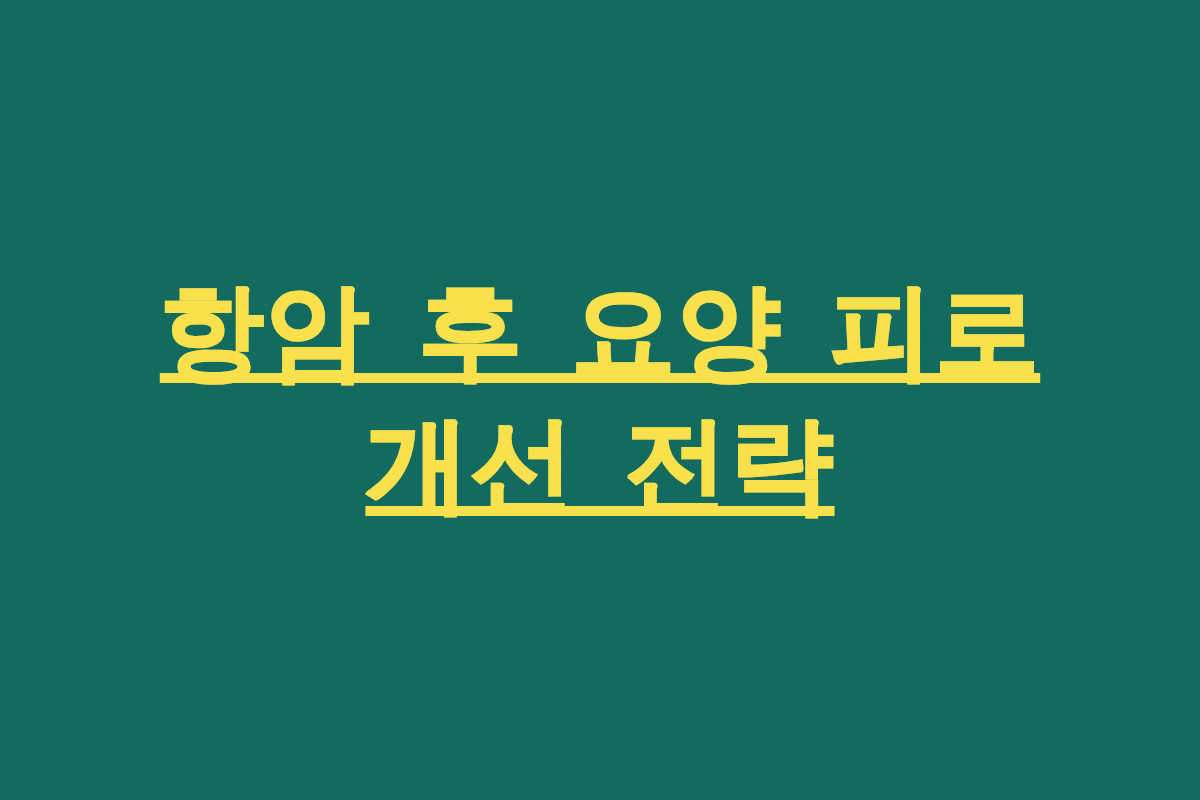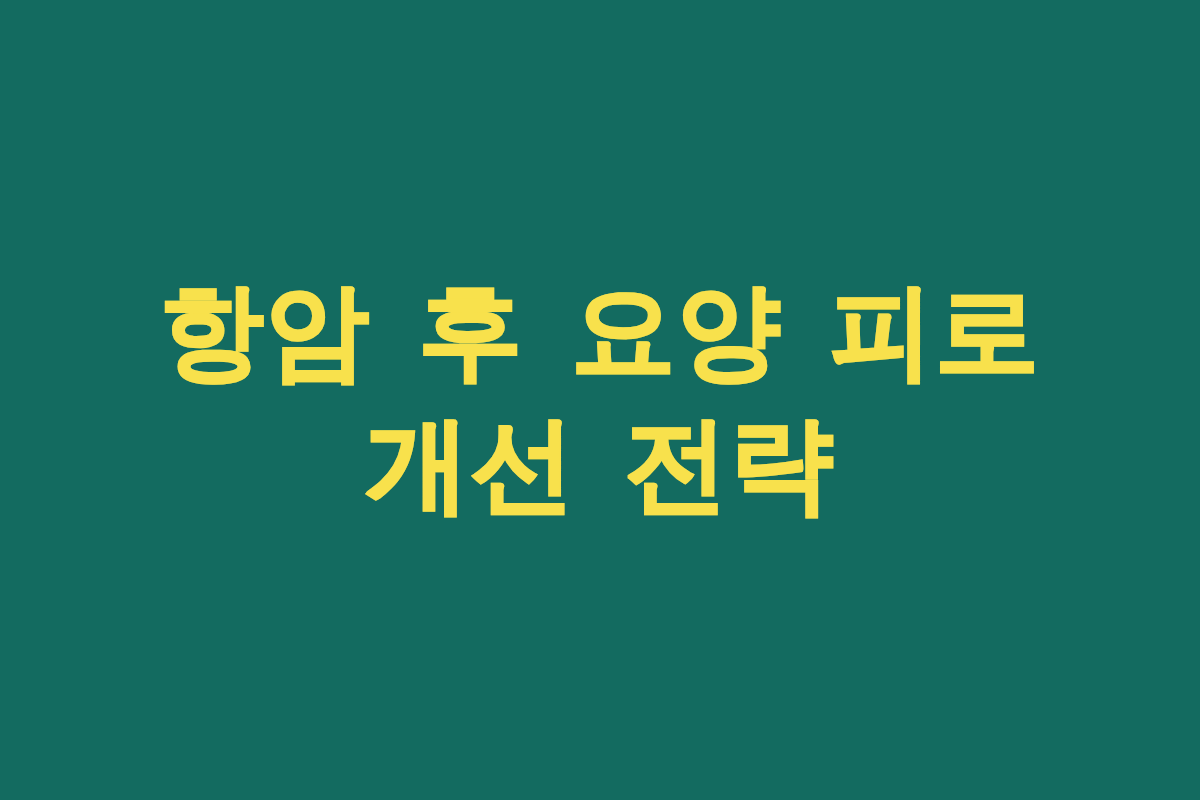--- a/index.html
+++ b/index.html
@@ -44,20 +44,21 @@
     font-weight: 700;
     line-height: 1.28;
     letter-spacing: 0.012em;
     word-spacing: 0.10em;
     
     -webkit-font-smoothing: antialiased;
     text-rendering: optimizeLegibility;
     paint-order: stroke fill;
     -webkit-text-stroke: 2.2px #F8E14C;
     filter: drop-shadow(0 0 0.6px rgba(248, 225, 76, 0.55));
+    text-decoration: underline;
   }
 </style>
 </head>
 <body>
 
 <div id="slide-canvas" style="background-color: rgb(19, 107, 96);">
 
   <div id="title-block">
 
     <h1 id="title-text" style="color: rgb(248, 225, 76); -webkit-text-stroke: 2.2px rgb(248, 225, 76);">항암 후 요양 피로 개선 전략</h1>

